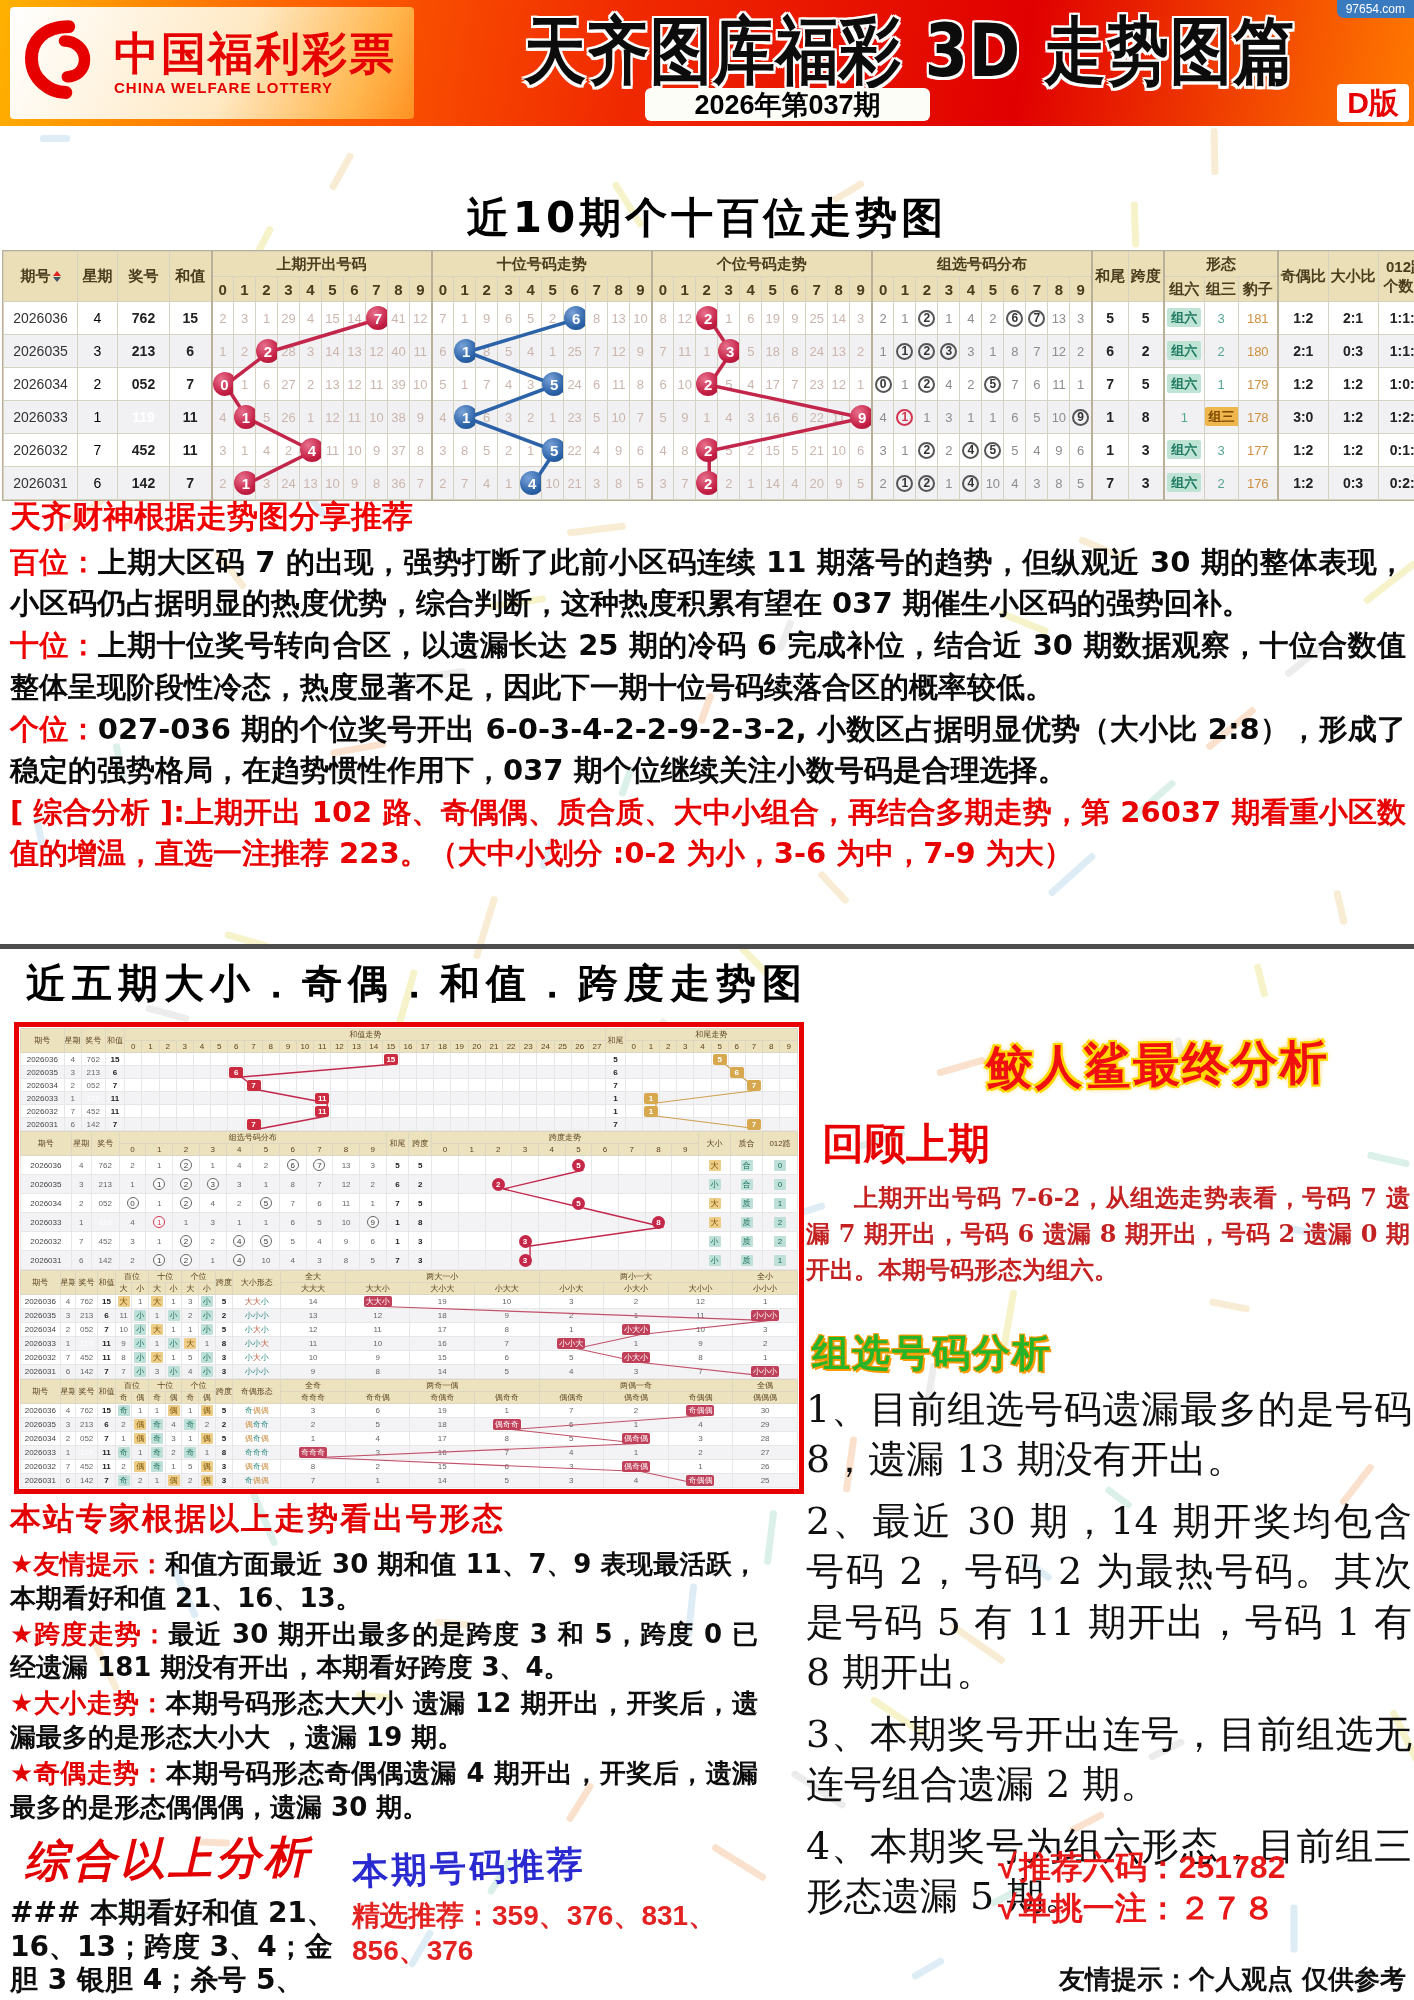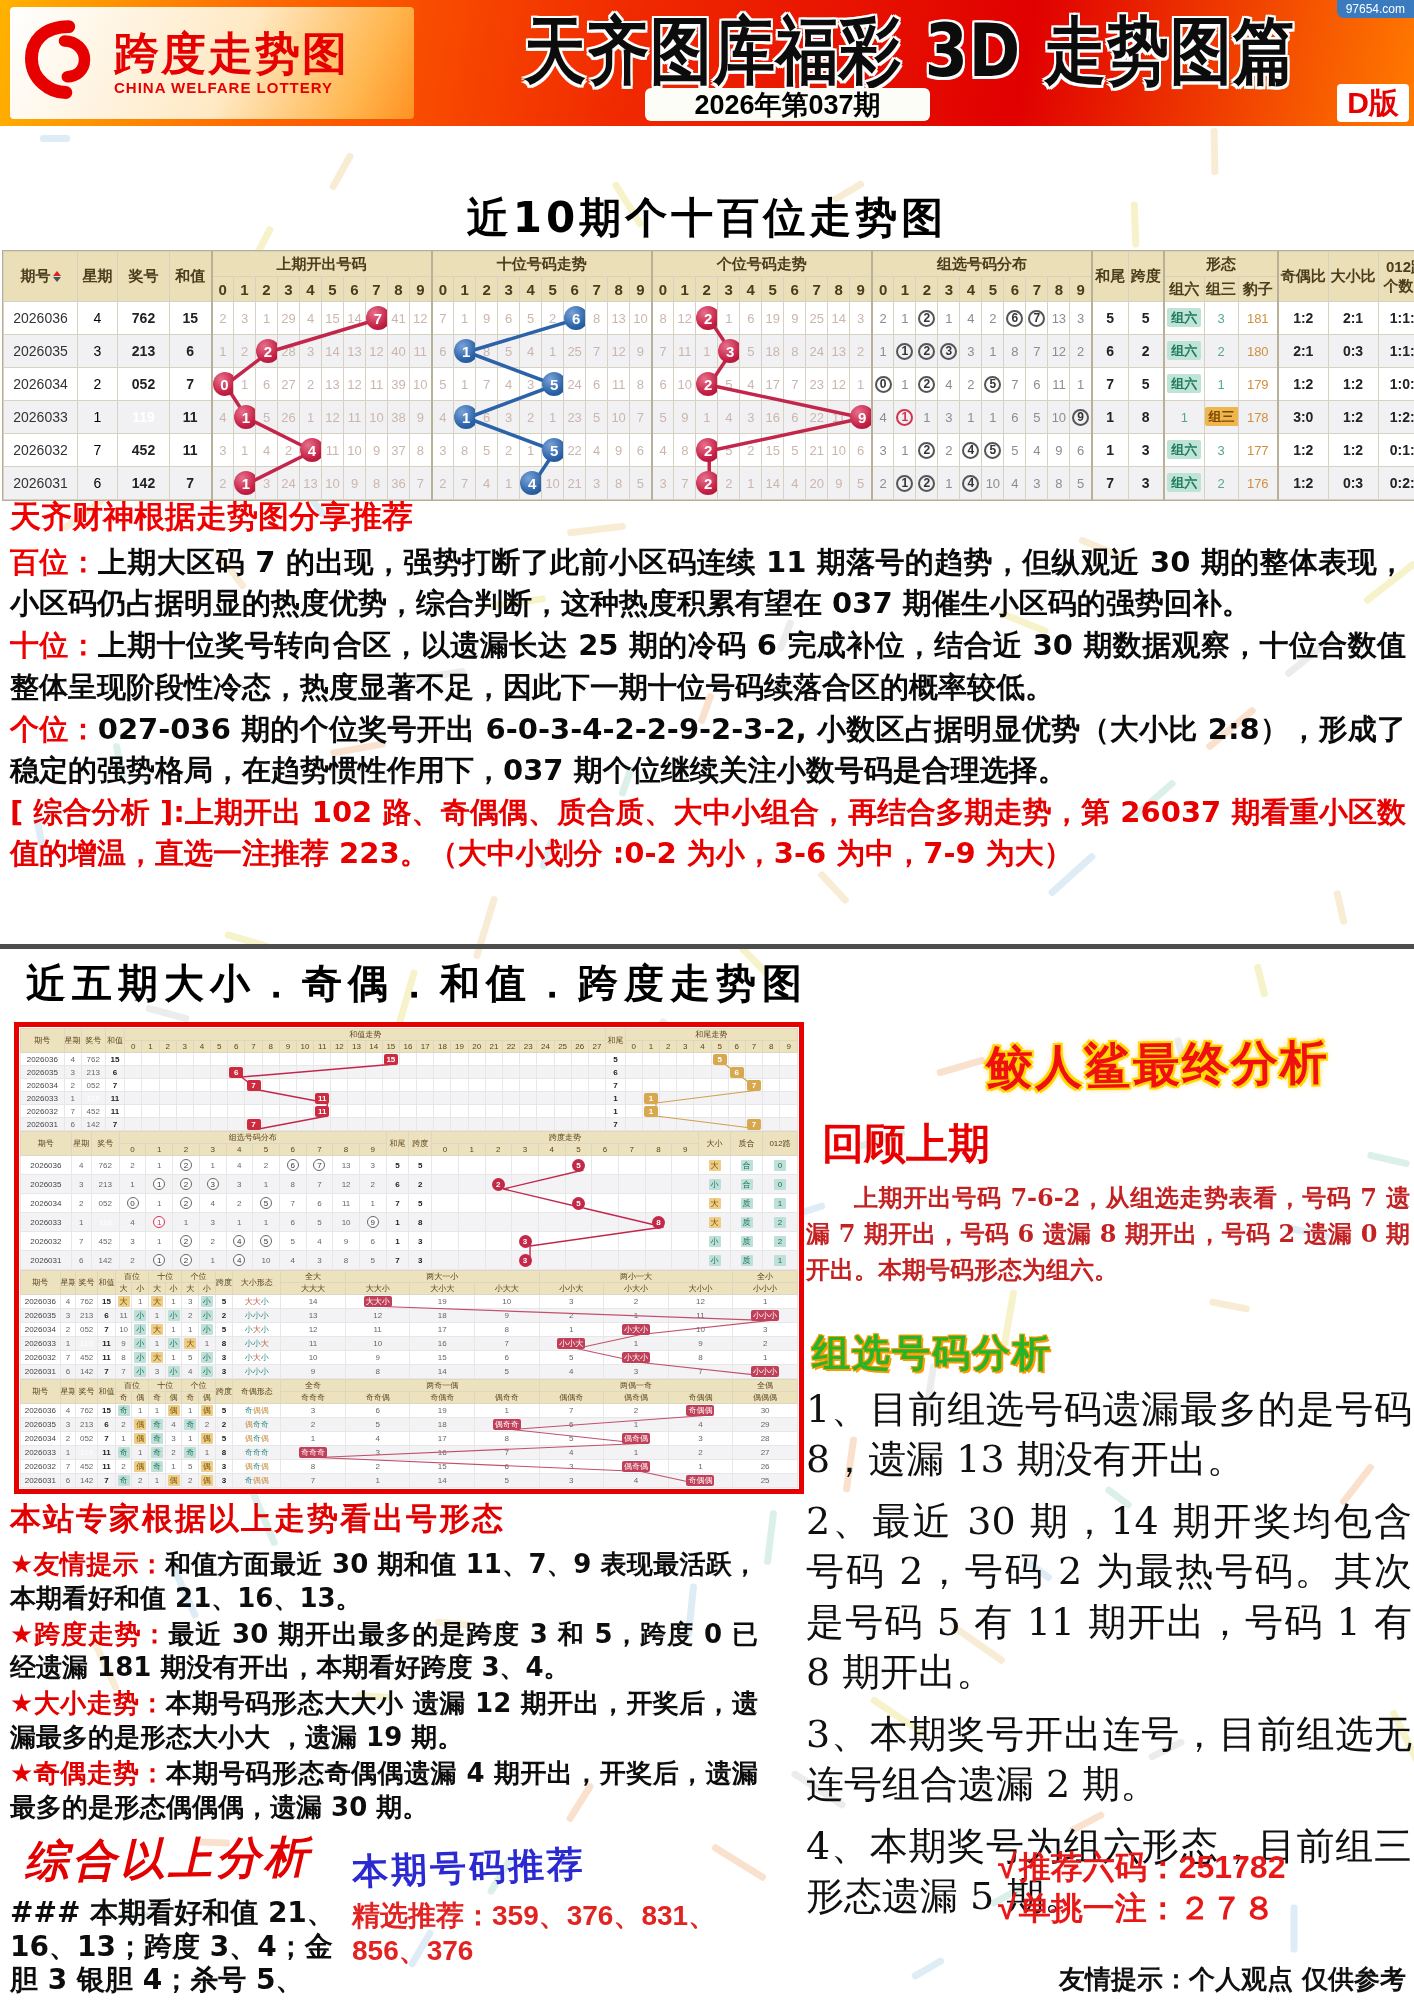--- a/index.html
+++ b/index.html
@@ -235,21 +235,21 @@
 
 <header class="banner">
   <div class="logo-box">
     <span>
       <svg width="86" height="86" viewBox="0 0 60 60">
         <path d="M34 6 C16 6 8 17 8 28 c0 15 13 24 24 24" fill="none" stroke="#e60000" stroke-width="9" stroke-linecap="round"></path>
         <path d="M31 16 c8 0 14 6 14 13 0 8-6 12-12 12" fill="none" stroke="#e60000" stroke-width="8" stroke-linecap="round"></path>
       </svg>
     </span>
     <div>
-      <div class="logo-cn">跨度走势图</div>
+      <div class="logo-cn">中国福利彩票</div>
       <div class="logo-en">CHINA WELFARE LOTTERY</div>
     </div>
   </div>
   <div class="main-title">天齐图库福彩 3D 走势图篇</div>
   <div class="issue">2026年第037期</div>
   <div class="edition">D版</div>
   <div class="site-tag">97654.com</div>
 </header>
 
 <div class="chart-title">近10期个十百位走势图</div>

